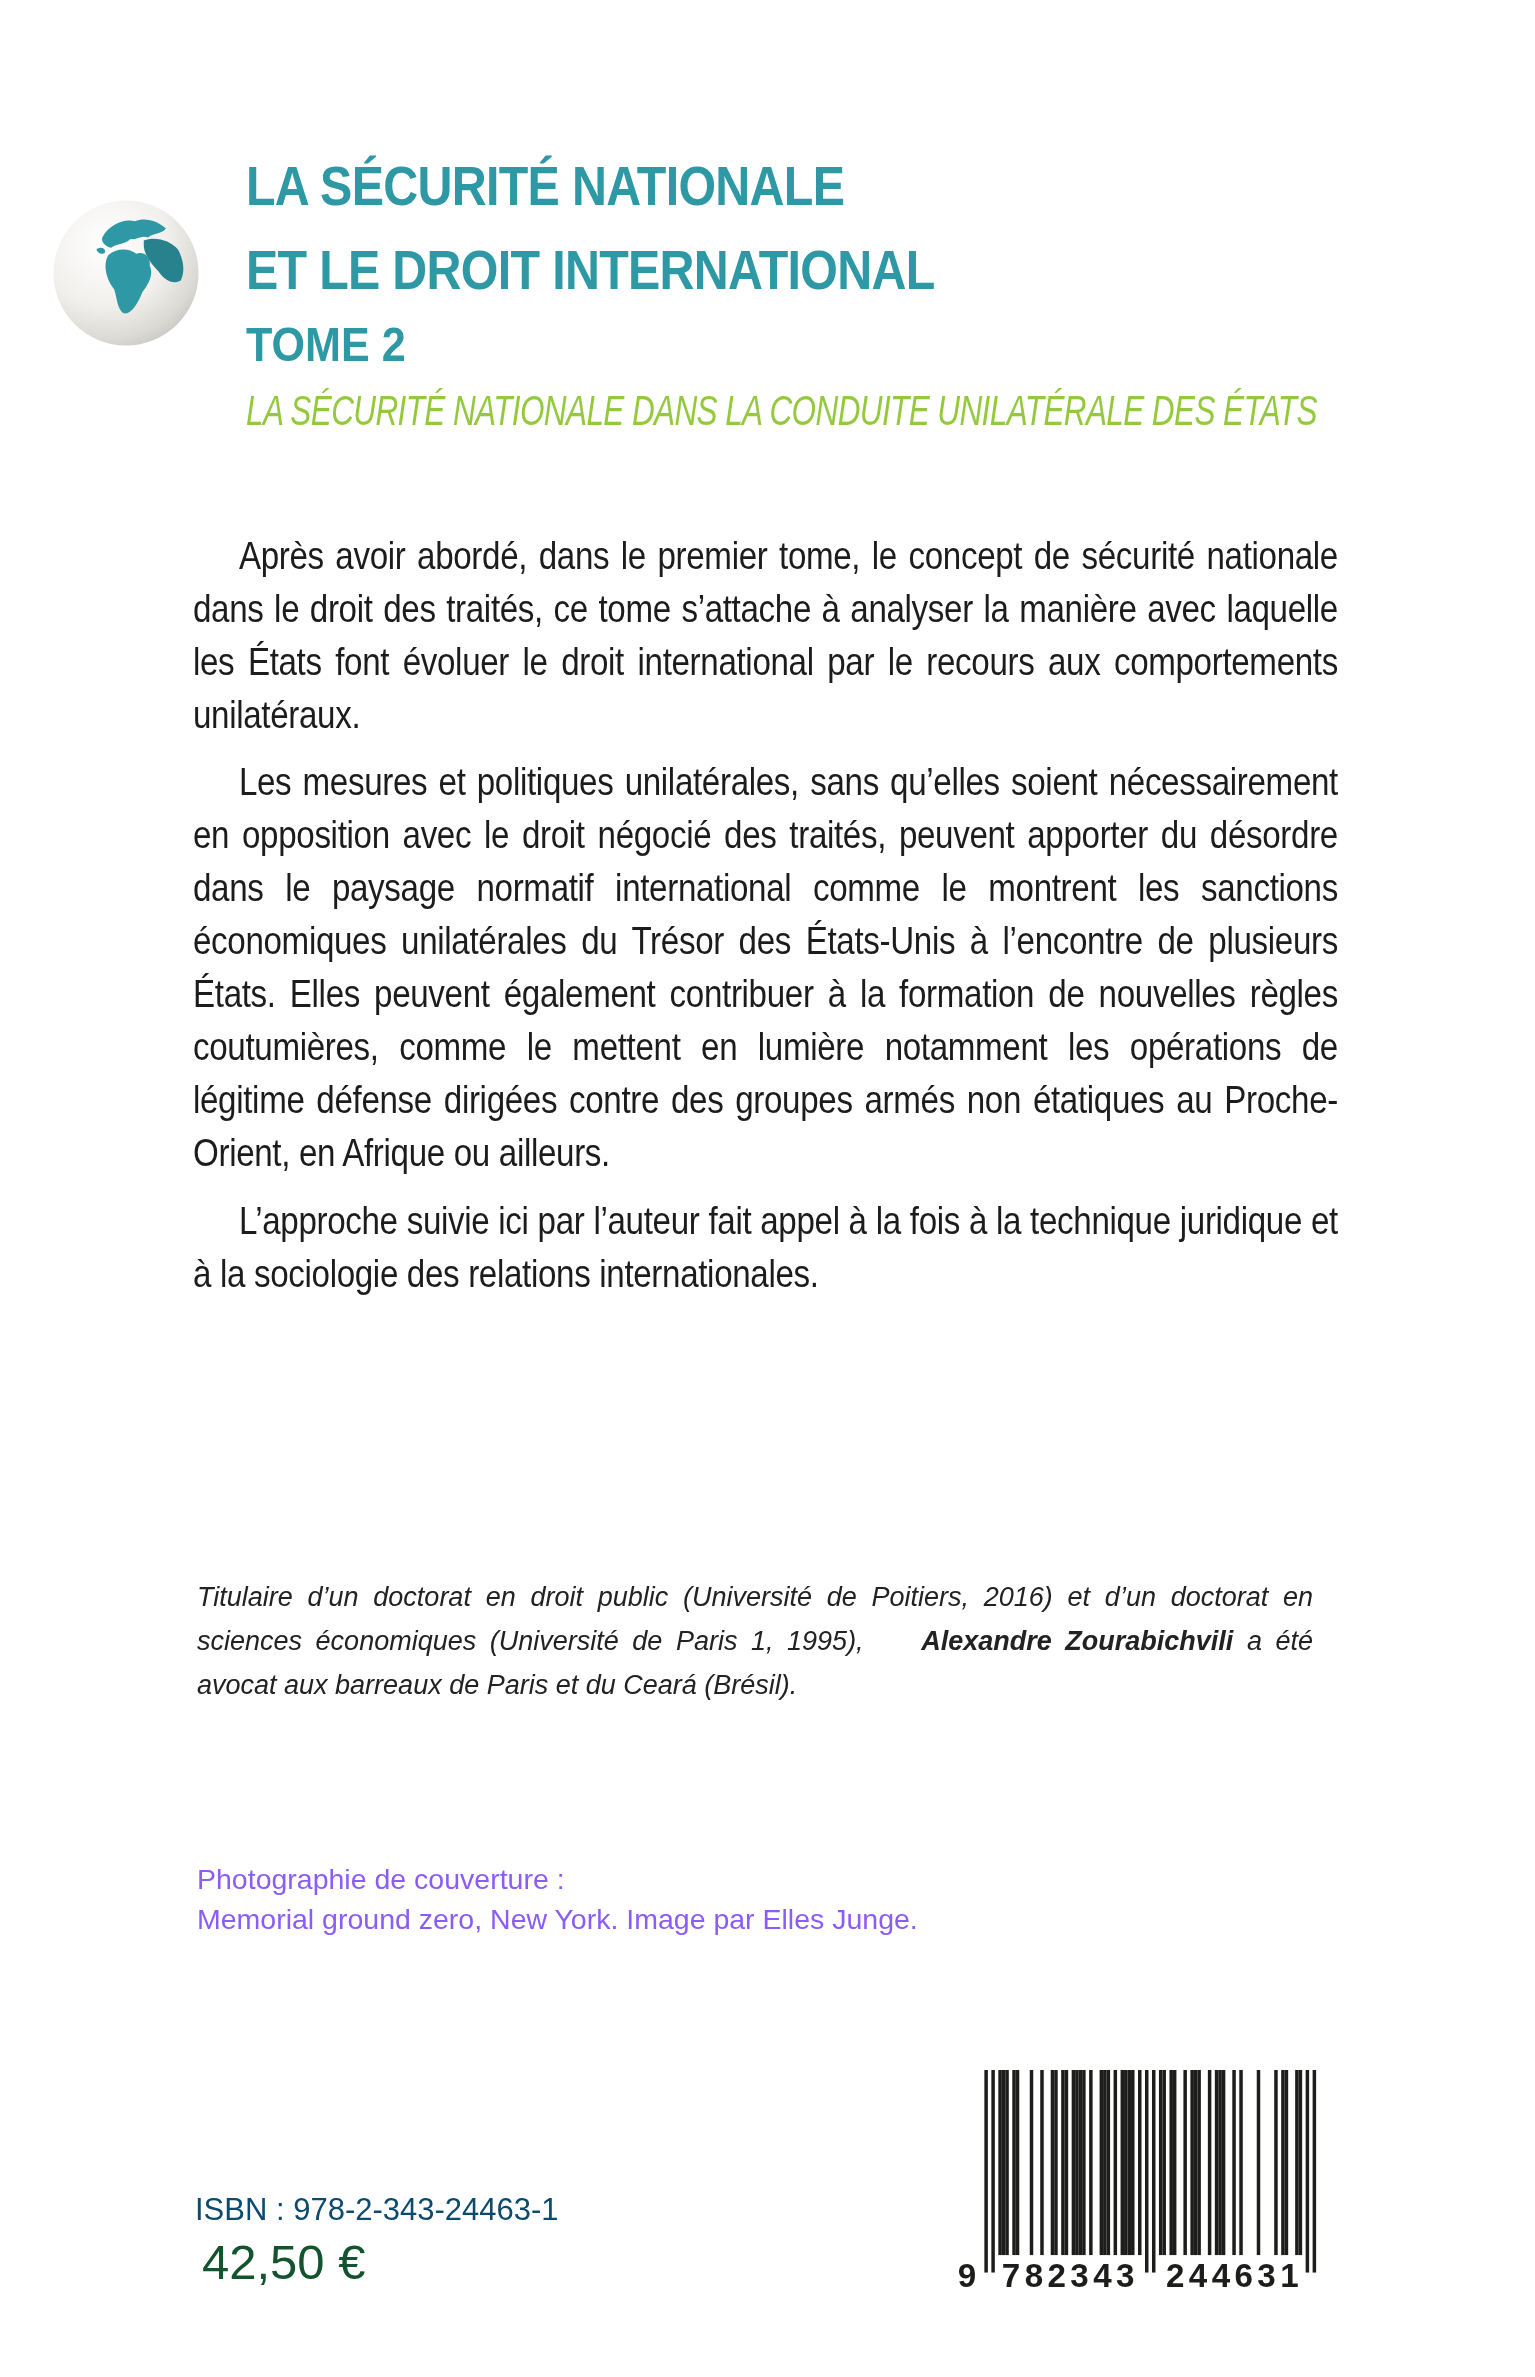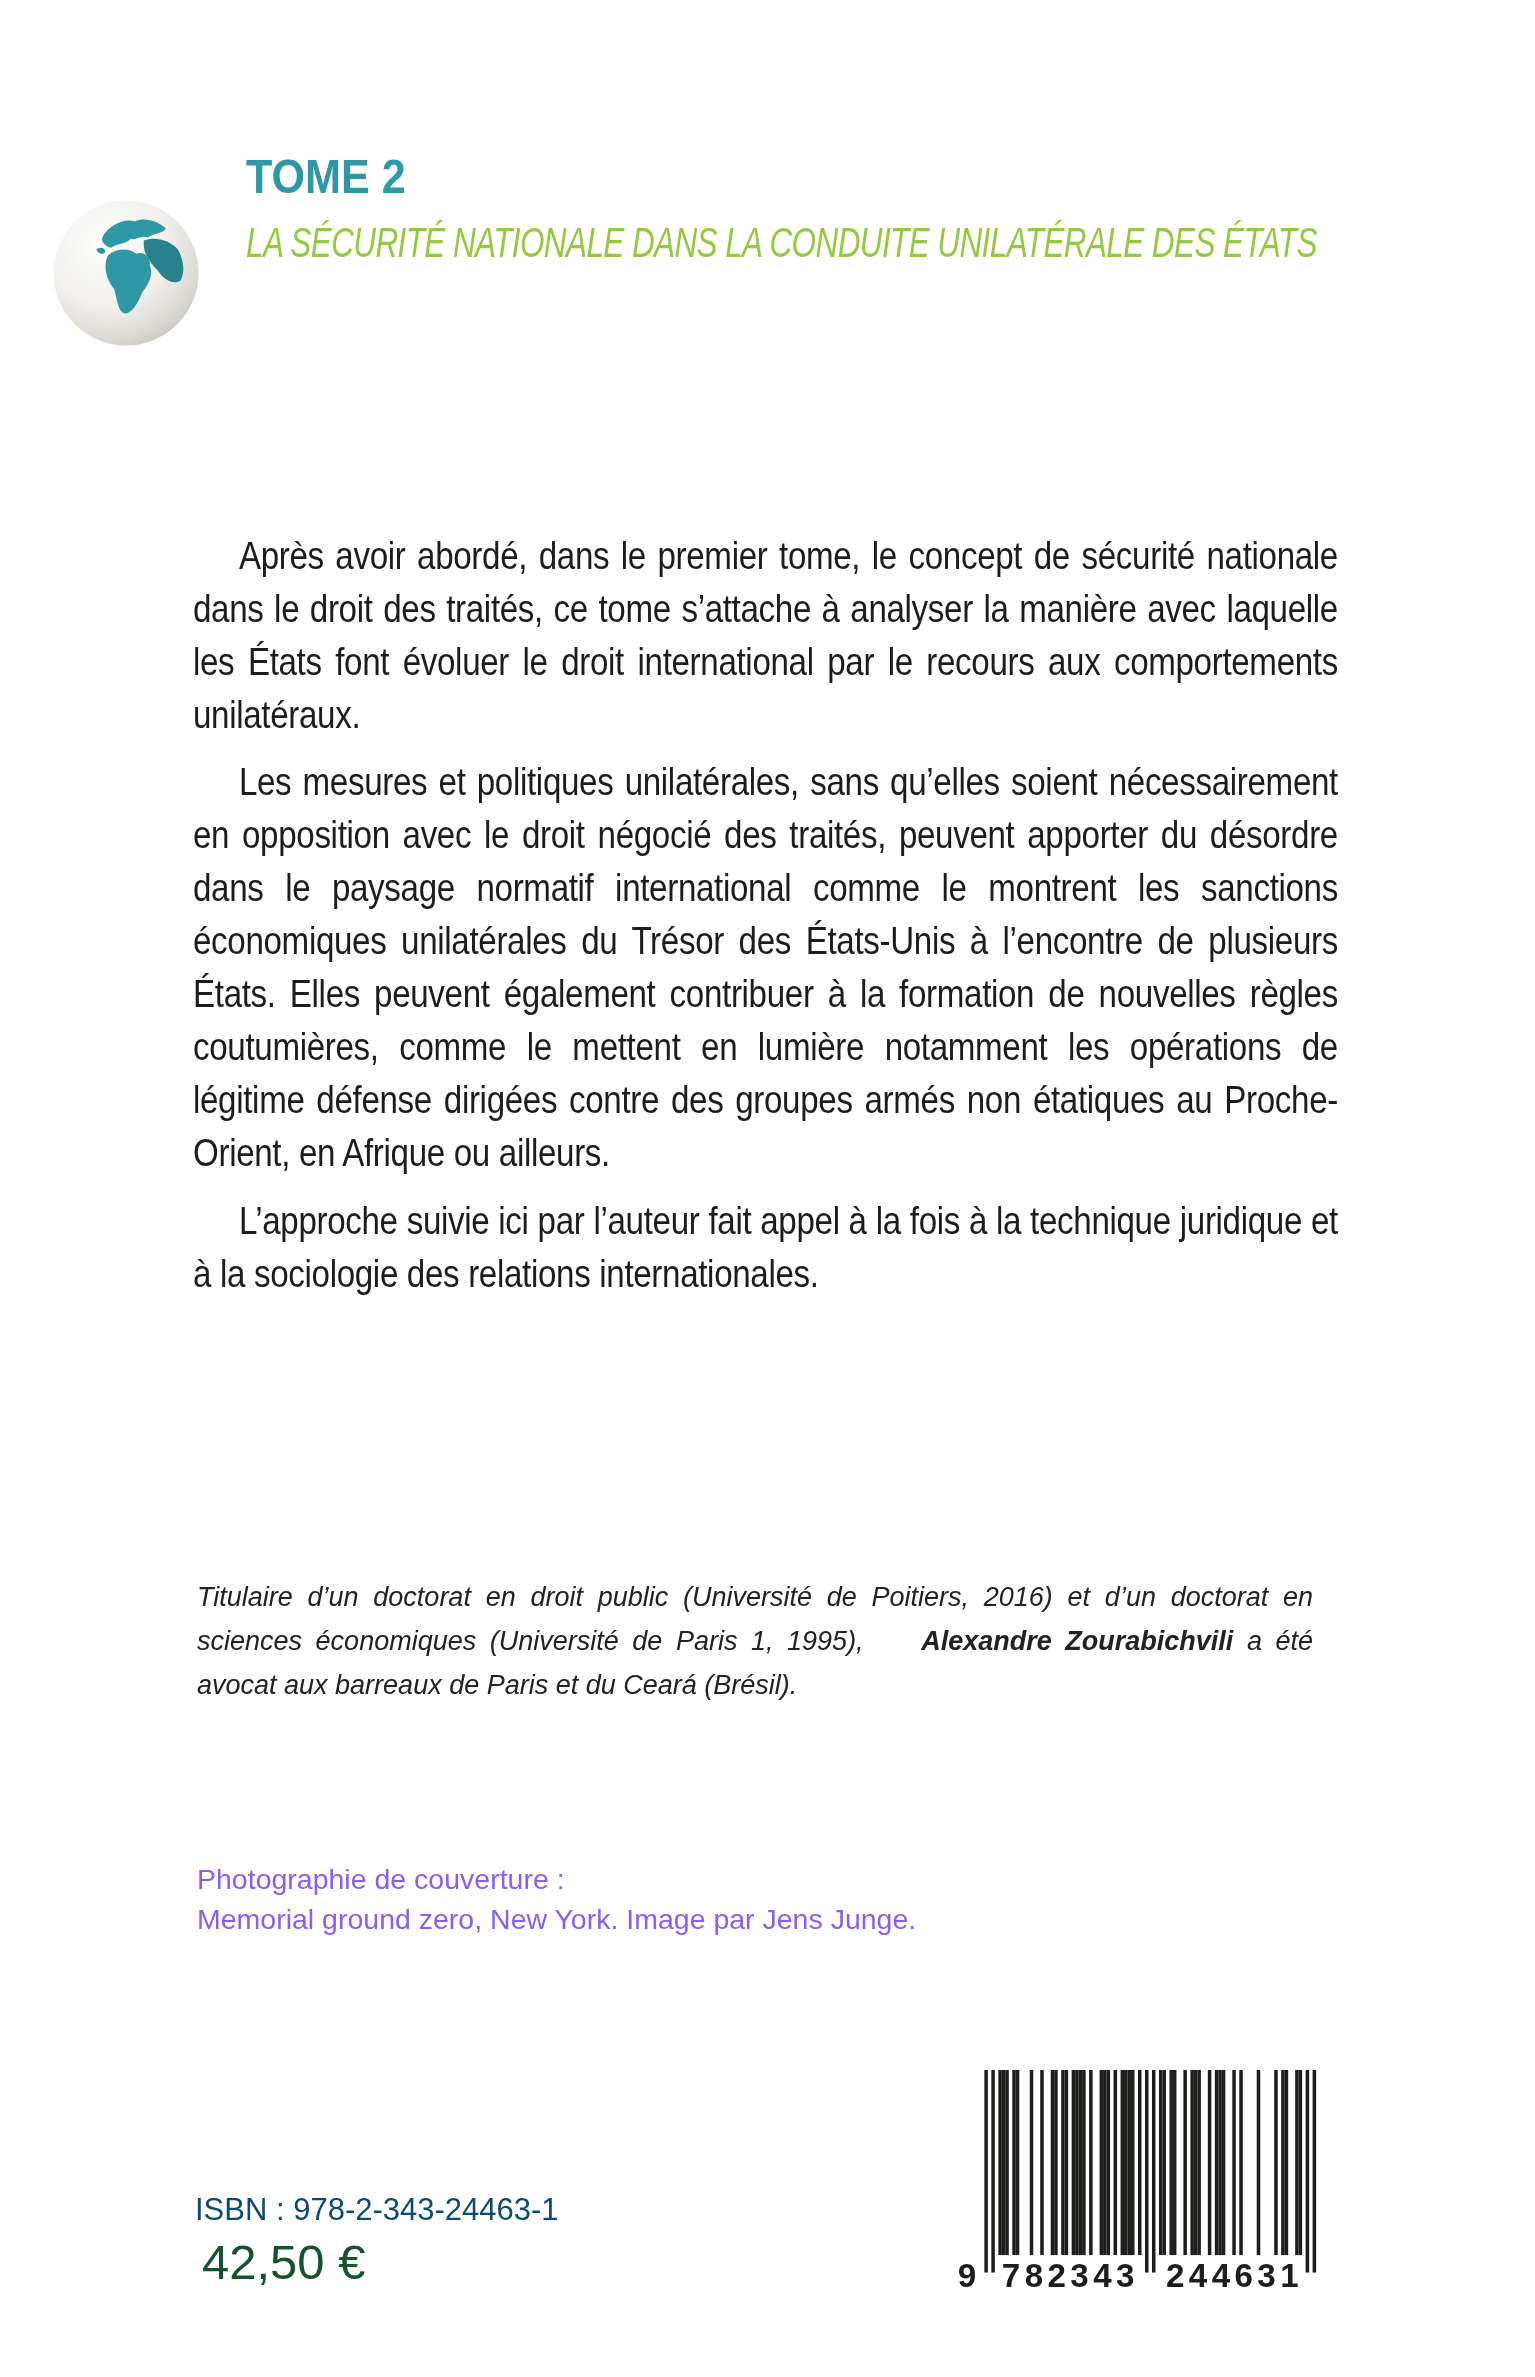--- a/index.html
+++ b/index.html
@@ -122,35 +122,39 @@
 
       <path fill="#27828e" d="M62,28 C70,25 80,28 85,34 C89,41 90,49 87,55 C82,58 76,55 72,49 C67,44 62,37 62,31 Z"></path>
 
       <path fill="#2E98A4" d="M38,38 C43,33 52,33 57,37 C62,35 67,39 66,45 C69,51 65,58 61,63 C58,71 53,79 48,77 C44,74 44,67 42,61 C37,55 34,45 38,38 Z"></path>
 
       <path fill="#2E98A4" d="M30,34 C33,32 36,33 36,36 C34,38 31,37 30,34 Z"></path>
     </svg>
   </span>
 
   <div class="titles">
+    <h1 style="font-size:inherit;">
+      <span class="title-line">LA SÉCURITÉ NATIONALE</span>
+      <span class="title-line">ET LE DROIT INTERNATIONAL</span>
+    </h1>
     <span class="tome">TOME 2</span>
     <span class="subtitle">LA SÉCURITÉ NATIONALE DANS LA CONDUITE UNILATÉRALE DES ÉTATS</span>
   </div>
 
   <div class="body-copy">
     <p>Après avoir abordé, dans le premier tome, le concept de sécurité nationale dans le droit des traités, ce tome s’attache à analyser la manière avec laquelle les États font évoluer le droit international par le recours aux comportements unilatéraux.</p>
     <p>Les mesures et politiques unilatérales, sans qu’elles soient nécessairement en opposition avec le droit négocié des traités, peuvent apporter du désordre dans le paysage normatif international comme le montrent les sanctions économiques unilatérales du Trésor des États-Unis à l’encontre de plusieurs États. Elles peuvent également contribuer à la formation de nouvelles règles coutumières, comme le mettent en lumière notamment les opérations de légitime défense dirigées contre des groupes armés non étatiques au Proche-Orient, en Afrique ou ailleurs.</p>
     <p>L’approche suivie ici par l’auteur fait appel à la fois à la technique juridique et à la sociologie des relations internationales.</p>
   </div>
 
   <p class="bio"><span>Titulaire d’un doctorat en droit public (Université de Poitiers, 2016) et d’un doctorat en sciences économiques (Université de Paris 1, 1995), </span><strong>Alexandre Zourabichvili</strong><span> a été avocat aux barreaux de Paris et du Ceará (Brésil).</span></p>
 
   <div class="credit">
     <div>Photographie de couverture :</div>
-    <div>Memorial ground zero, New York. Image par Jens Junge.</div>
+    <div>Memorial ground zero, New York. Image par Elles Junge.</div>
   </div>
 
   <div class="isbn">ISBN : 978-2-343-24463-1</div>
   <div class="price">42,50 €</div>
 
   <div class="barcode">
     <svg viewBox="0 0 110 63">
       <g id="barcode-bars">
           <rect x="9" y="0" width="1" height="58" fill="#1d1d1b"></rect>
           <rect x="11" y="0" width="1" height="58" fill="#1d1d1b"></rect>

